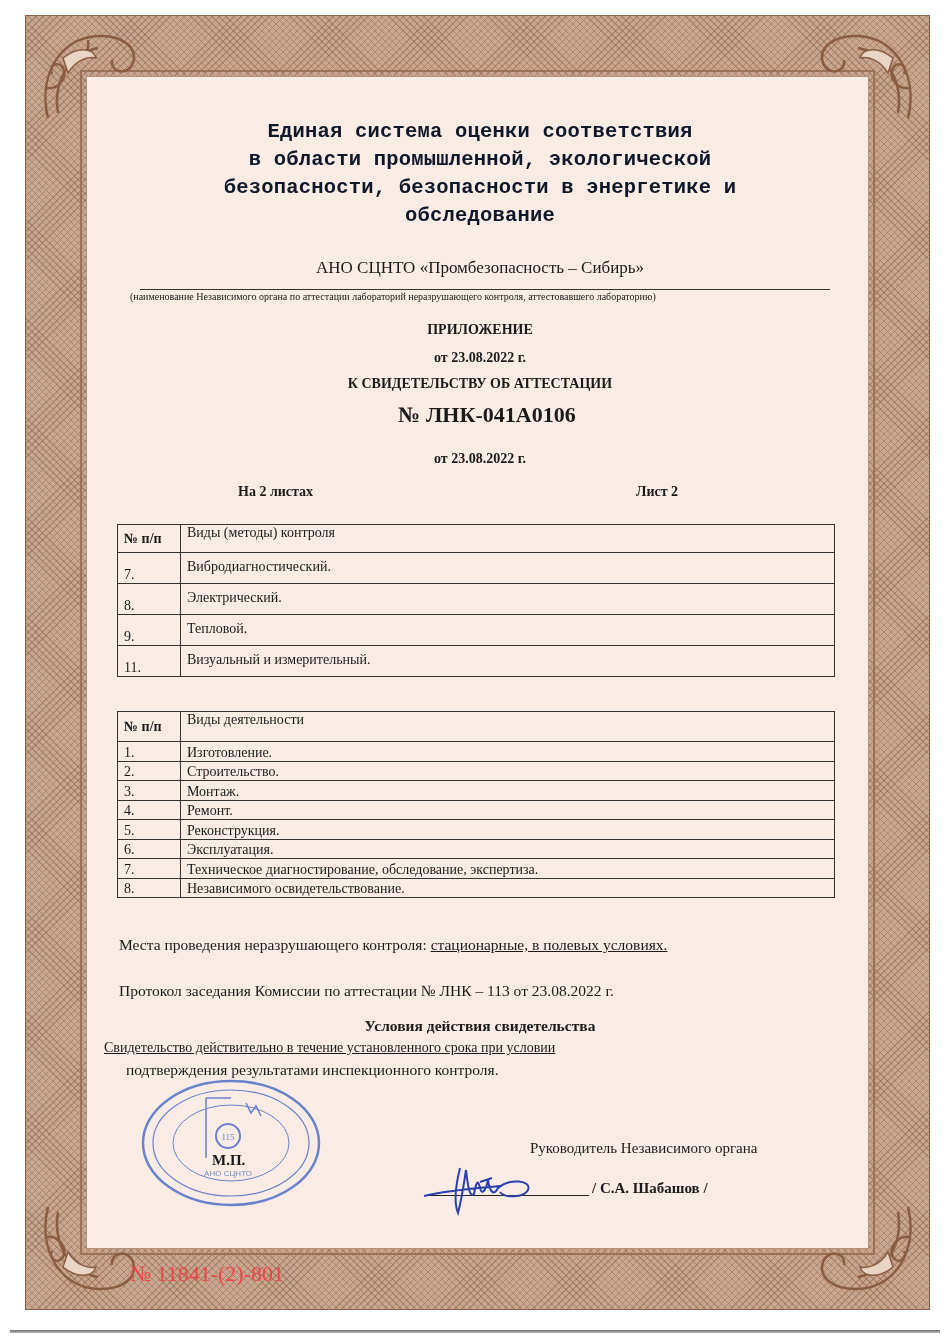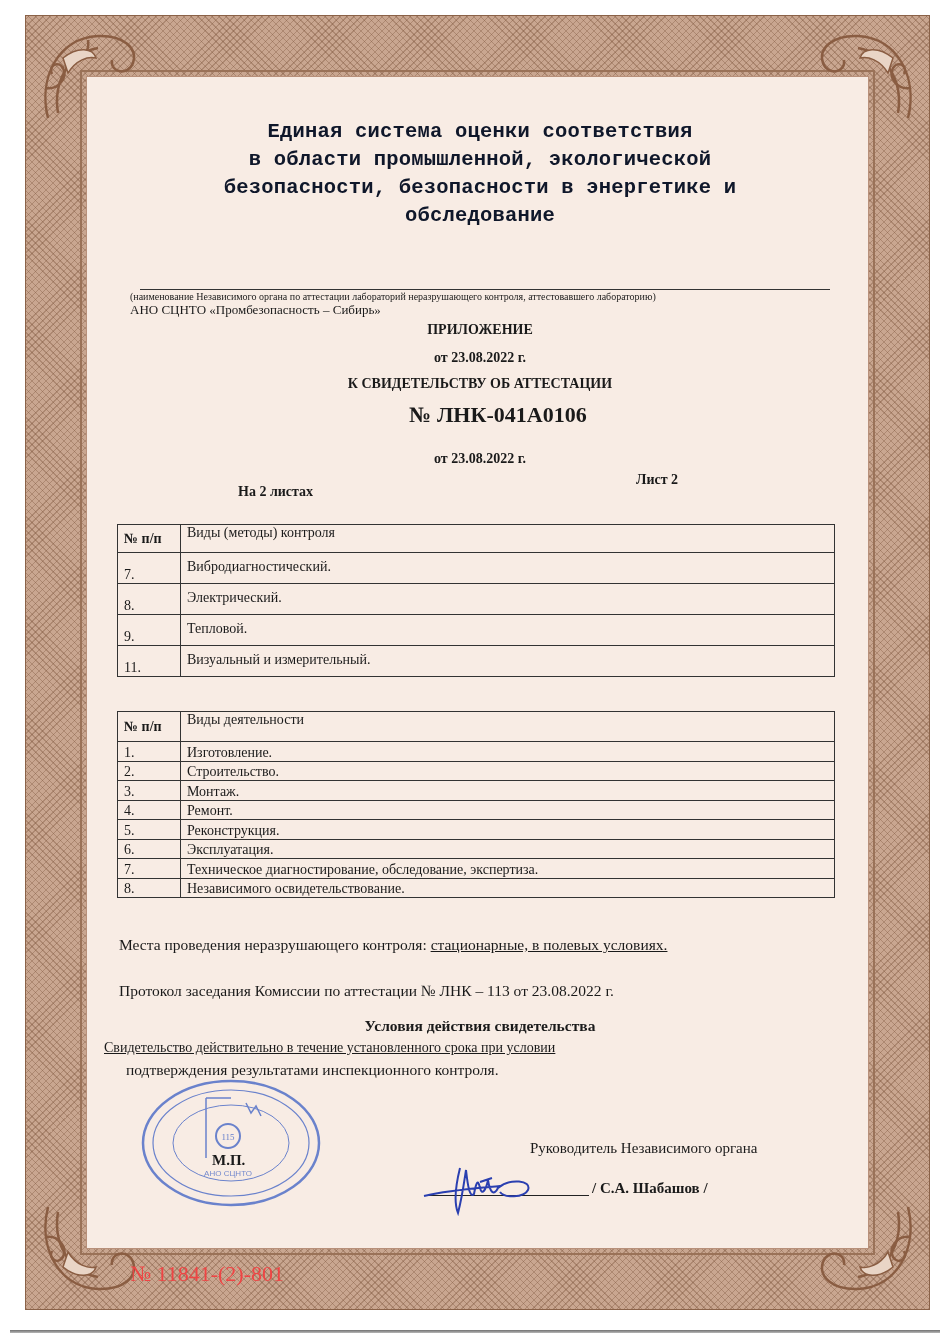--- a/index.html
+++ b/index.html
@@ -37,36 +37,36 @@
   .corner.bl { left:28px; bottom:32px; transform:scaleY(-1); }
   .corner.br { right:18px; bottom:32px; transform:scale(-1,-1); }
 
   .abs { position:absolute; }
   .title {
     left:120px; top:118px; width:720px; text-align:center;
     font-family:"Liberation Mono", monospace; font-weight:bold;
     font-size:20.5px; line-height:28px; color:#0f172a; letter-spacing:0.2px;
   }
   .org {
-    left:130px; top:258px; width:700px; font-size:13px;margin-top:44px;
+    left:130px; top:258px; width:700px; text-align:center; font-size:17px;
   }
   .org-rule {
     left:140px; top:289px; width:690px; height:0; border-top:1px solid #333;
   }
   .org-caption {
     left:130px; top:291px; width:700px; text-align:left; font-size:10px;
   }
   .center { left:130px; width:700px; text-align:center; font-weight:bold; }
   .appendix { top:322px; font-size:14px; }
   .appendix-date { top:350px; font-size:14px; }
   .to-cert { top:376px; font-size:14px; }
-  .cert-number { top:402px; font-size:22px; left:148px; }
+  .cert-number { top:402px; font-size:22px; left:137px; }
   .cert-date { top:451px; font-size:14px; }
   .sheets-total { left:238px; top:484px; font-size:14px; font-weight:bold; }
-  .sheet-num { left:636px; top:472px; font-size:14px; font-weight:bold; }
+  .sheet-num { left:636px; top:484px; font-size:14px; font-weight:bold; }
 
   table.t {
     position:absolute; left:117px; width:718px;
     border-collapse:collapse; font-size:14px; table-layout:fixed;
   }
   table.t td, table.t th {
     border:1px solid #333; padding:0 0 0 6px; text-align:left; font-weight:normal;
     vertical-align:bottom;
   }
   table.t th.hdr-name { text-align:left; vertical-align:top; }

